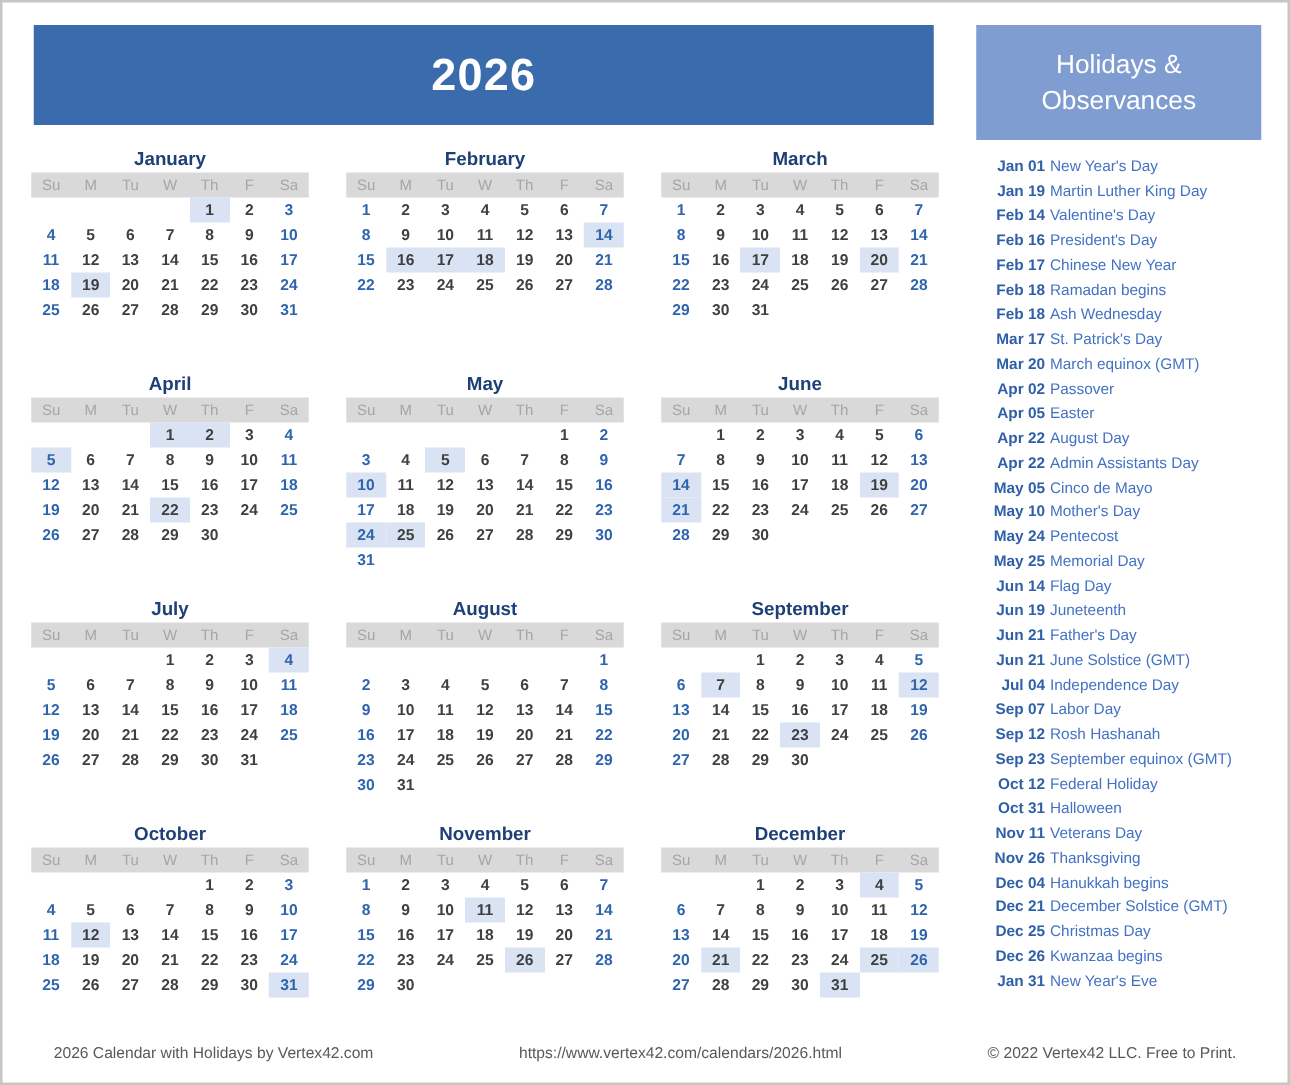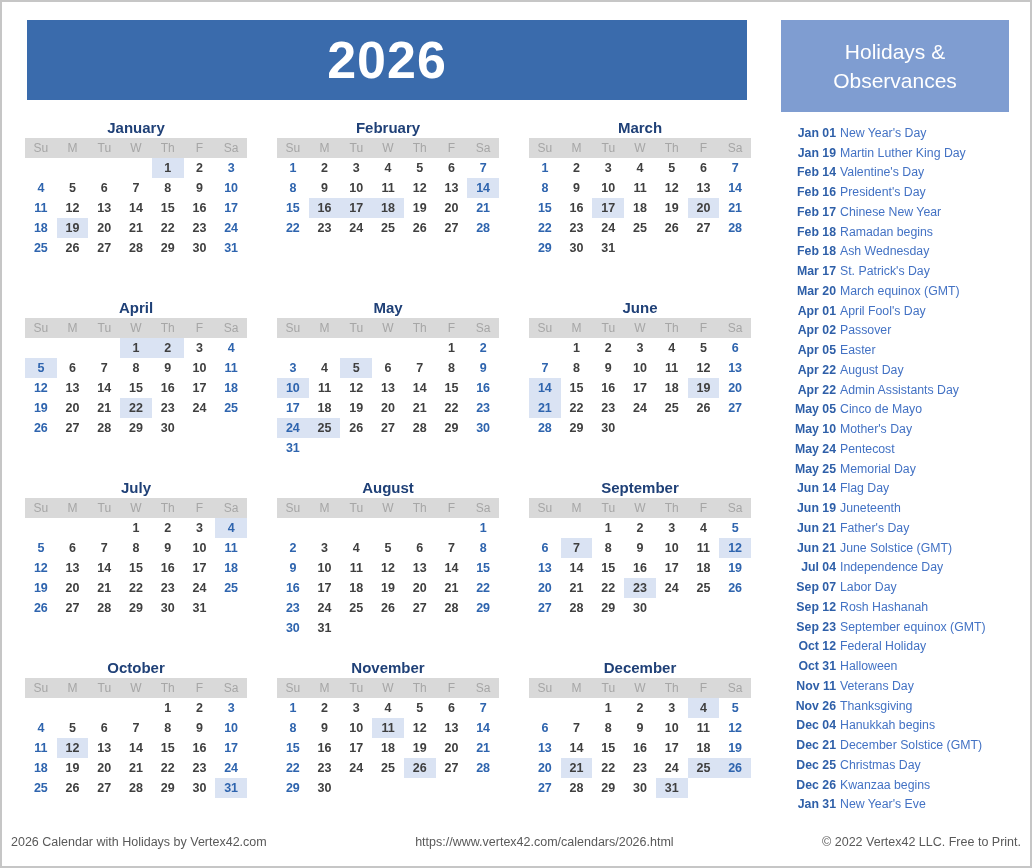--- a/index.html
+++ b/index.html
@@ -13,21 +13,21 @@
     font-family: "Liberation Sans", sans-serif;
     overflow: hidden;
   }
   .year-banner {
     position: absolute; left: 25px; top: 18px;
     width: 720px; height: 80px;
     background: var(--banner, #3A6BAC);
     display: flex; align-items: center; justify-content: center;
   }
   .year-text {
-    color: #fff; font-size: 52px; font-weight: bold; letter-spacing: 1px;
+    color: #fff; font-size: 36px; font-weight: bold; letter-spacing: 1px;
   }
   .holidays-banner {
     position: absolute; left: 779px; top: 18px;
     width: 228px; height: 92px;
     background: var(--panel, #7F9DD1);
     display: flex; flex-direction: column; align-items: center; justify-content: center;
     color: #fff; font-size: 21px; line-height: 29px;
   }
   .months-grid {
     position: absolute; left: 23px; top: 116px;
@@ -55,21 +55,21 @@
   .day-cell.highlight { background: var(--highlight, #DAE3F3); }
   .holiday-list { position: absolute; left: 788px; top: 121px; width: 232px; }
   .holiday-row { display: flex; align-items: center; height: 19.75px; font-size: 12.3px; }
   .holiday-date {
     flex: none; width: 46px; text-align: right; font-weight: bold;
     color: var(--hdate, #2E5FA8);
   }
   .holiday-name { margin-left: 4px; white-space: nowrap; color: var(--hname, #4372C4); }
   .footer {
     position: absolute; left: 0; right: 0; top: 833px;
-    padding: 0 9px;
+    padding: 0 41px;
     display: flex; justify-content: space-between; align-items: center;
     font-size: 12.5px; color: var(--footer, #595959);
   }
   .footer-url { color: var(--footer, #595959); text-decoration: none; }
 </style>
 </head>
 <body>
 
 <div class="page">
 
@@ -809,24 +809,20 @@
       </div>
       <div class="holiday-row">
         <span class="holiday-date">Mar 17</span>
         <span class="holiday-name">St. Patrick's Day</span>
       </div>
       <div class="holiday-row">
         <span class="holiday-date">Mar 20</span>
         <span class="holiday-name">March equinox (GMT)</span>
       </div>
       <div class="holiday-row">
-        <span class="holiday-date">Apr 01</span>
-        <span class="holiday-name">April Fool's Day</span>
-      </div>
-      <div class="holiday-row">
         <span class="holiday-date">Apr 02</span>
         <span class="holiday-name">Passover</span>
       </div>
       <div class="holiday-row">
         <span class="holiday-date">Apr 05</span>
         <span class="holiday-name">Easter</span>
       </div>
       <div class="holiday-row">
         <span class="holiday-date">Apr 22</span>
         <span class="holiday-name">August Day</span>

